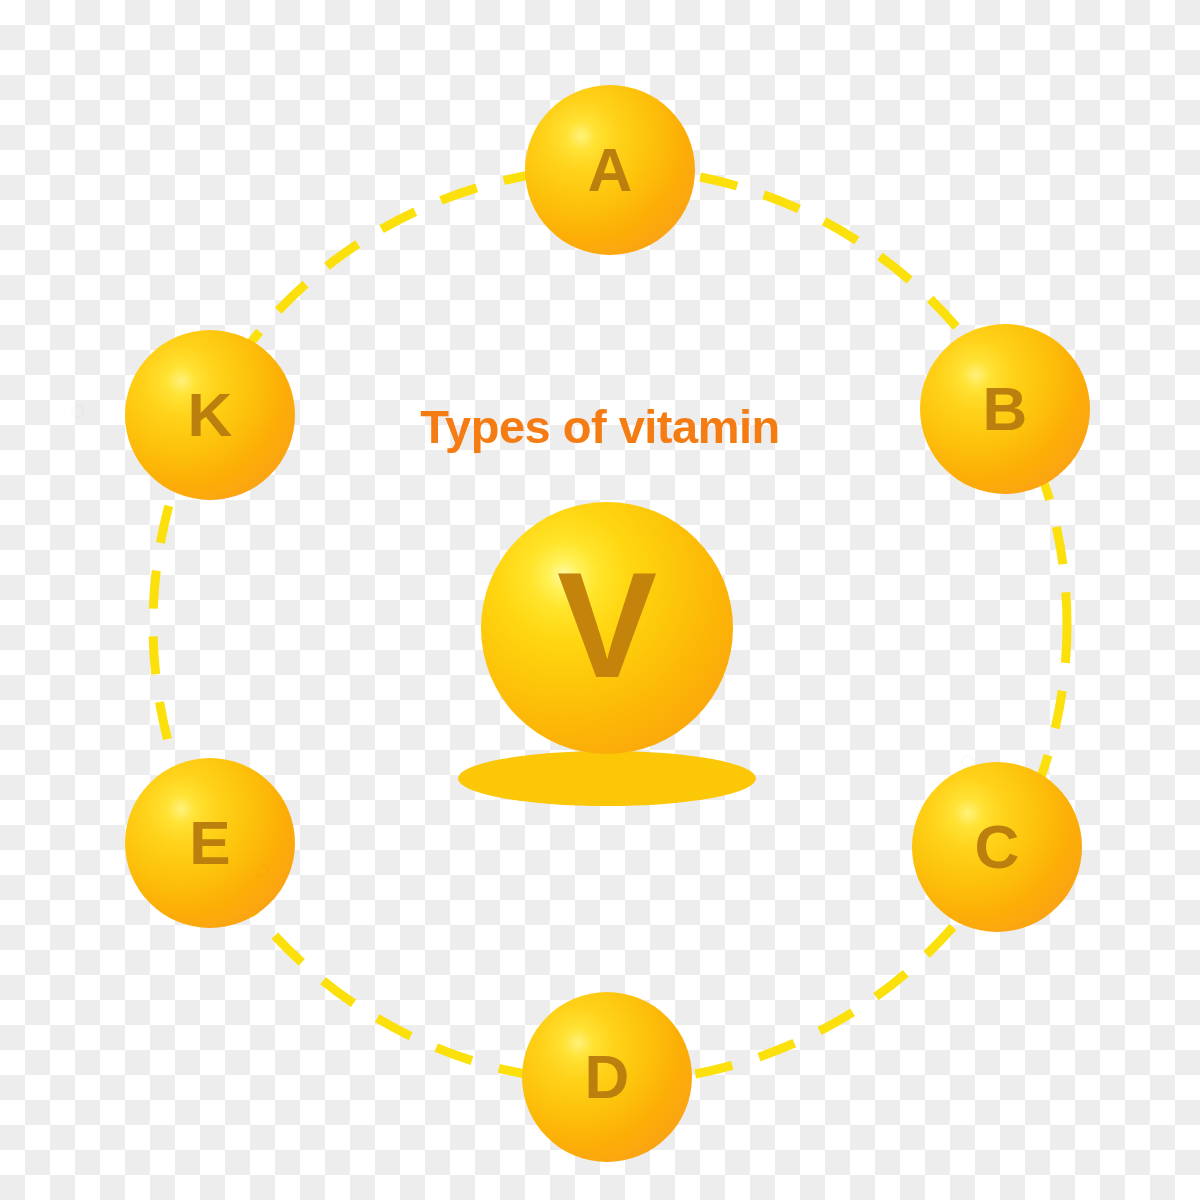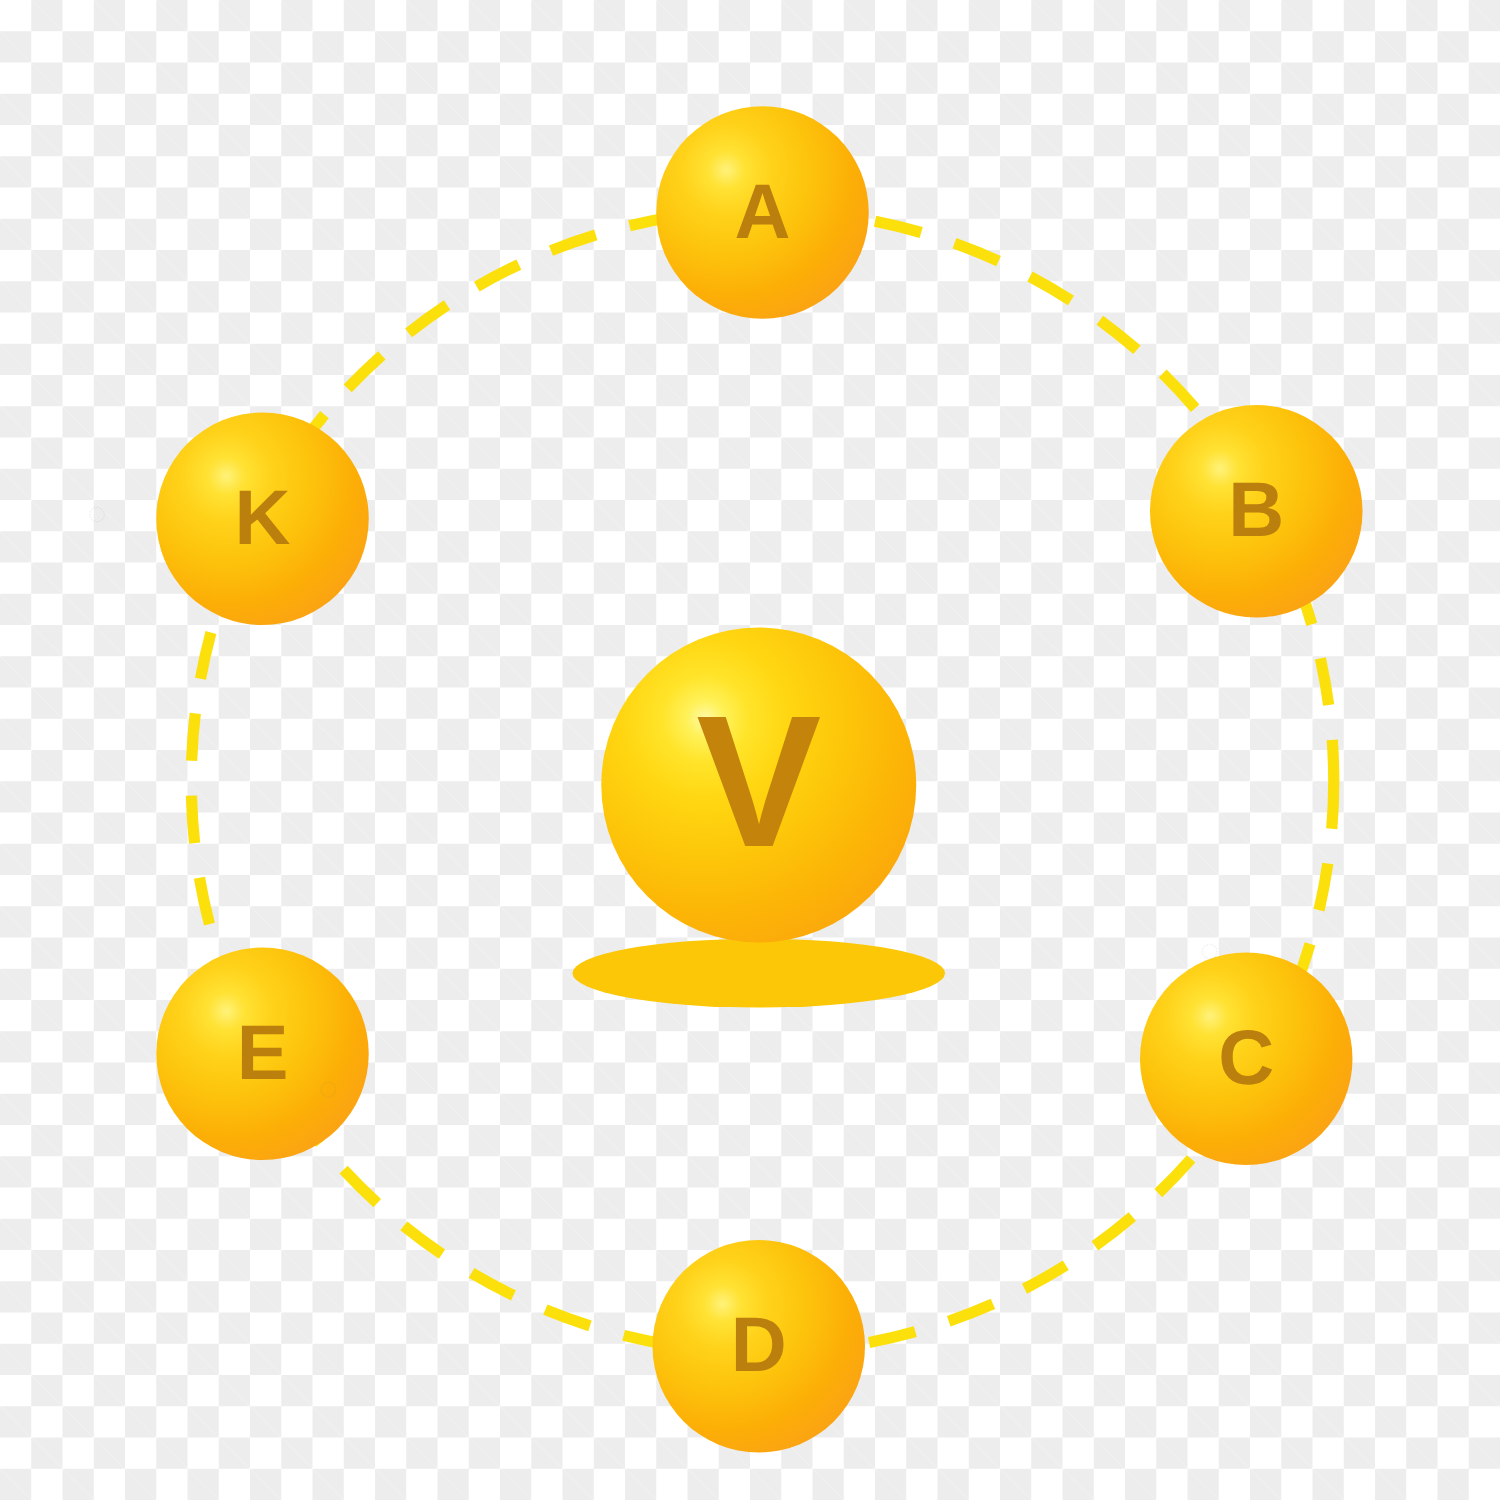--- a/index.html
+++ b/index.html
@@ -158,14 +158,15 @@
   <div class="sphere small" id="node-3" style="width: 170px; height: 170px; left: 522px; top: 992px;">
     <span class="glyph">D</span>
   </div>
   <div class="sphere small" id="node-4" style="width: 170px; height: 170px; left: 125px; top: 758px;">
     <span class="glyph">E</span>
   </div>
   <div class="sphere small" id="node-5" style="width: 170px; height: 170px; left: 125px; top: 330px;">
     <span class="glyph">K</span>
   </div>
 
+  <div id="title" style="color: rgb(245, 124, 19);">Types of vitamin</div>
 
 </div>
 
 </body></html>

